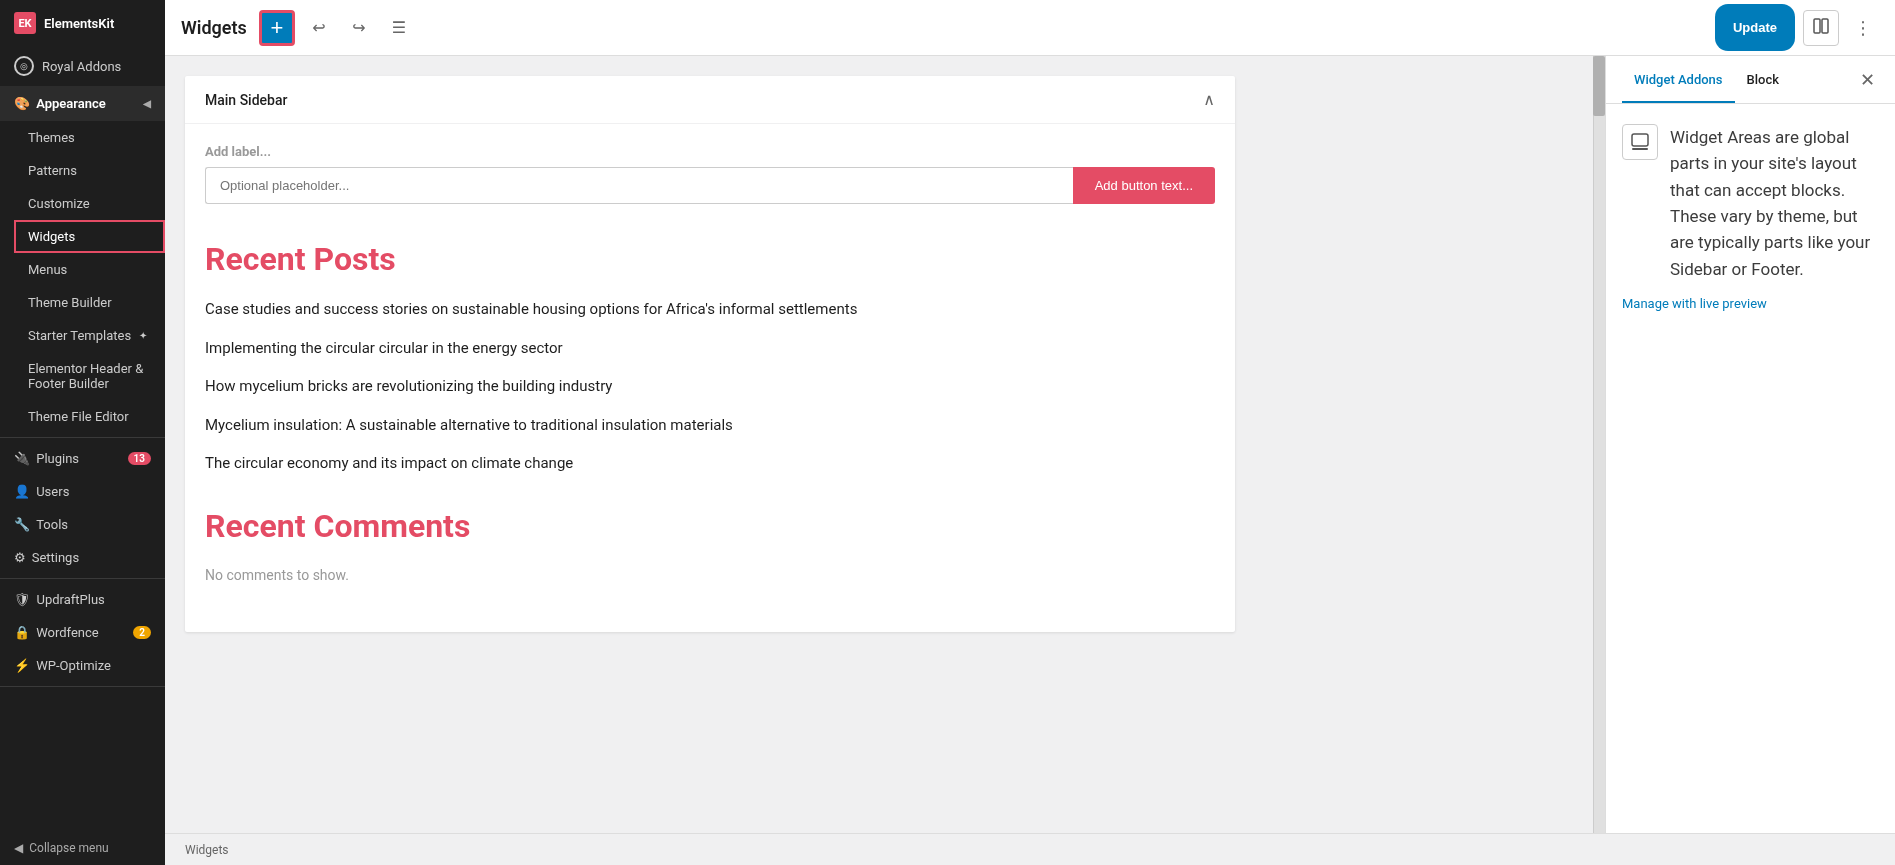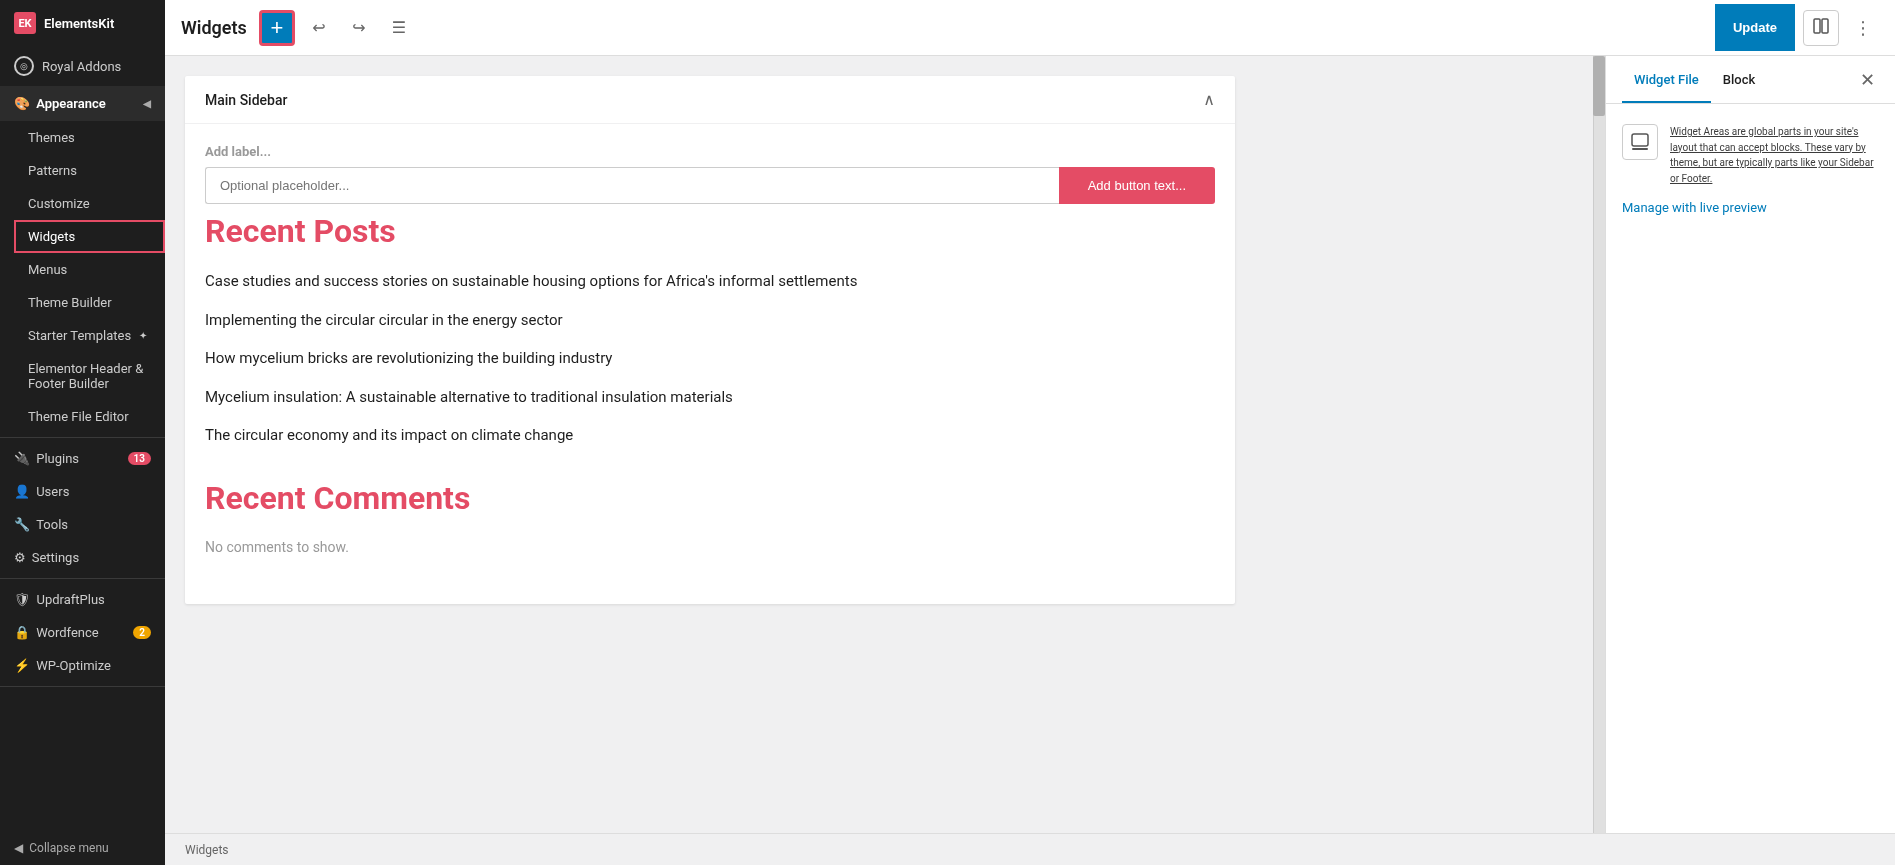--- a/index.html
+++ b/index.html
@@ -153,21 +153,21 @@
       color: #666;
       font-size: 16px;
       display: flex; align-items: center; justify-content: center;
       cursor: pointer;
     }
     .toolbar-spacer { flex: 1; }
     .toolbar-update-btn {
       background: #007cba;
       color: #fff;
       border: none;
-      border-radius: 0;
+      border-radius: 13px;
       padding: 16px 18px;
       font-size: 13px;
       font-weight: 600;
       cursor: pointer;
     }
     .toolbar-view-btn {
       width: 36px; height: 36px;
       background: transparent;
       border: 1px solid #ccc;
       border-radius: 4px;
@@ -243,39 +243,39 @@
     }
     .add-label {
       color: #999;
       font-size: 13px;
       margin-bottom: 8px;
       font-weight: bold;
     }
     .input-row {
       display: flex;
       gap: 0;
-      margin-bottom: 8px;
+      margin-bottom: 36px;
     }
     .placeholder-input {
       flex: 1;
       border: 1px solid #ccc;
       border-right: none;
       border-radius: 3px 0 0 3px;
       padding: 10px 14px;
       font-size: 13px;
       color: #999;
       outline: none;
       background: #fff;
     }
     .add-btn {
       background: #e44c65;
       color: #fff;
       border: none;
       border-radius: 0 3px 3px 0;
-      padding: 10px 29px;
+      padding: 10px 22px;
       font-size: 13px;
       cursor: pointer;
       white-space: nowrap;
       font-weight: 400;
     }
     .section-title-red {
       color: #e44c65;
       font-size: 32px;
       font-weight: 700;
       margin-bottom: 20px;
@@ -339,24 +339,23 @@
     }
     .info-icon {
       width: 36px; height: 36px;
       border: 1px solid #ccc;
       border-radius: 4px;
       display: flex; align-items: center; justify-content: center;
       flex-shrink: 0;
       color: #555;
     }
     .info-text {
-      font-size: 10px;
+      font-size: 17px;
       color: #3c3c3c;
       line-height: 1.55;
-      text-decoration: underline;
     }
     .manage-link {
       color: #007cba;
       font-size: 13px;
       text-decoration: none;
       cursor: pointer;
       display: inline-block;
       margin-top: 2px;
     }
 
@@ -540,21 +539,21 @@
 
           <div class="section-title-red">Recent Comments</div>
 
           <div class="post-link" style="color:#999;font-size:14px;">No comments to show.</div>
         </div>
       </div>
     </div>
 
     <div class="right-panel">
       <div class="right-panel-header">
-        <div class="right-panel-tab active">Widget File</div>
+        <div class="right-panel-tab active">Widget Addons</div>
         <div class="right-panel-tab">Block</div>
         <span class="right-panel-close">✕</span>
       </div>
       <div class="right-panel-body">
         <div class="info-icon-row">
           <div class="info-icon">
             <svg width="20" height="20" viewBox="0 0 20 20" fill="none">
               <rect x="2" y="2" width="16" height="12" rx="2" stroke="#555" stroke-width="1.5"></rect>
               <rect x="2" y="16" width="16" height="2" rx="1" fill="#555"></rect>
             </svg>

